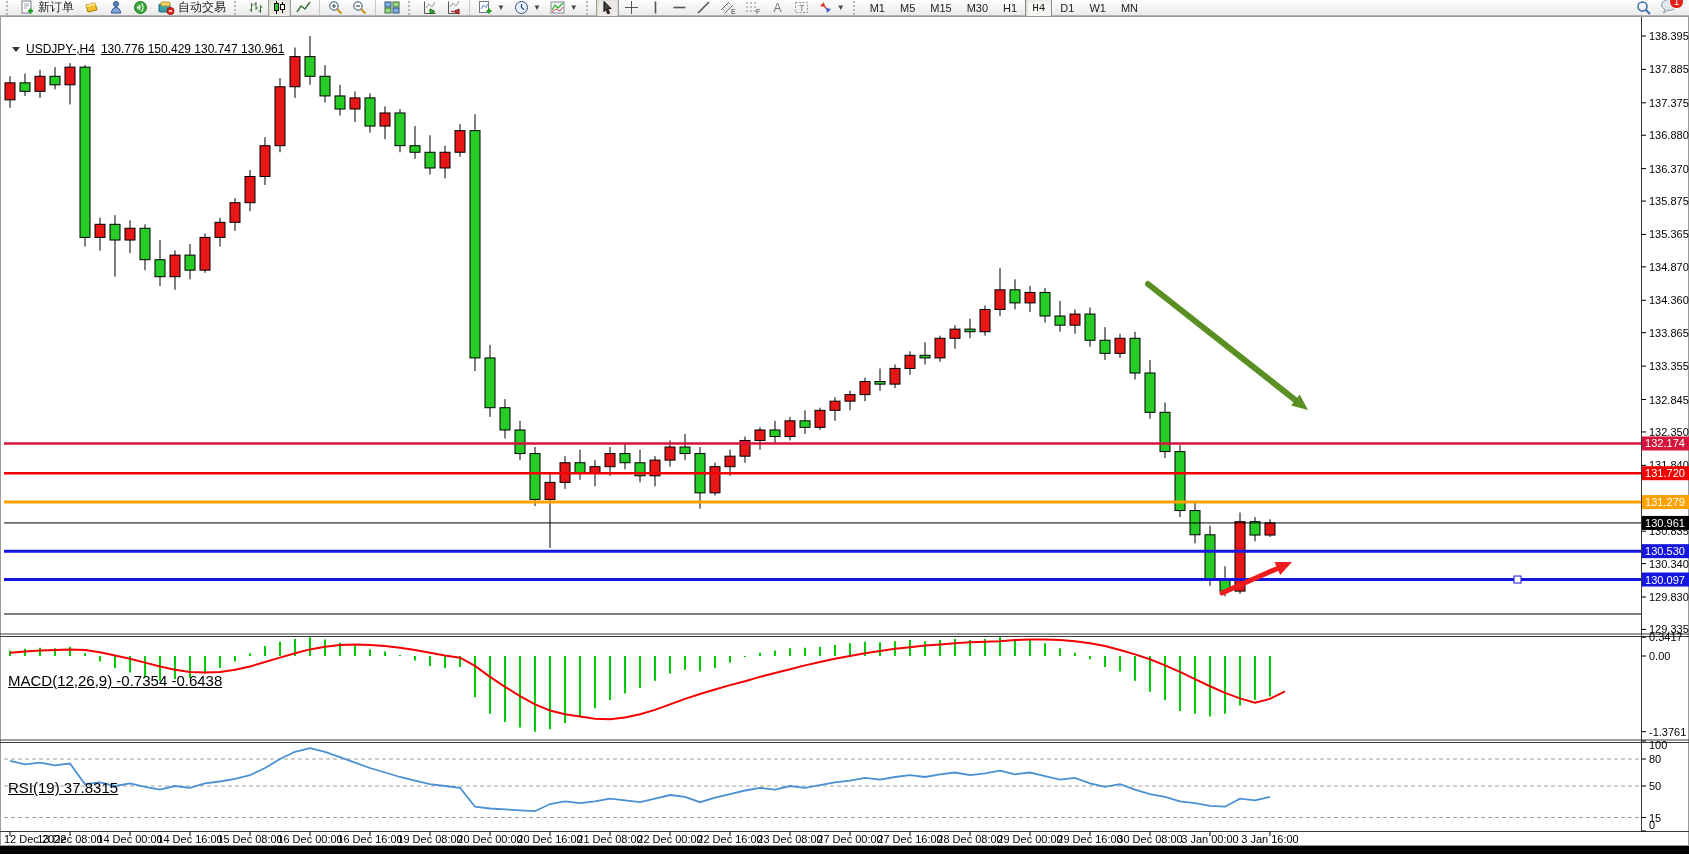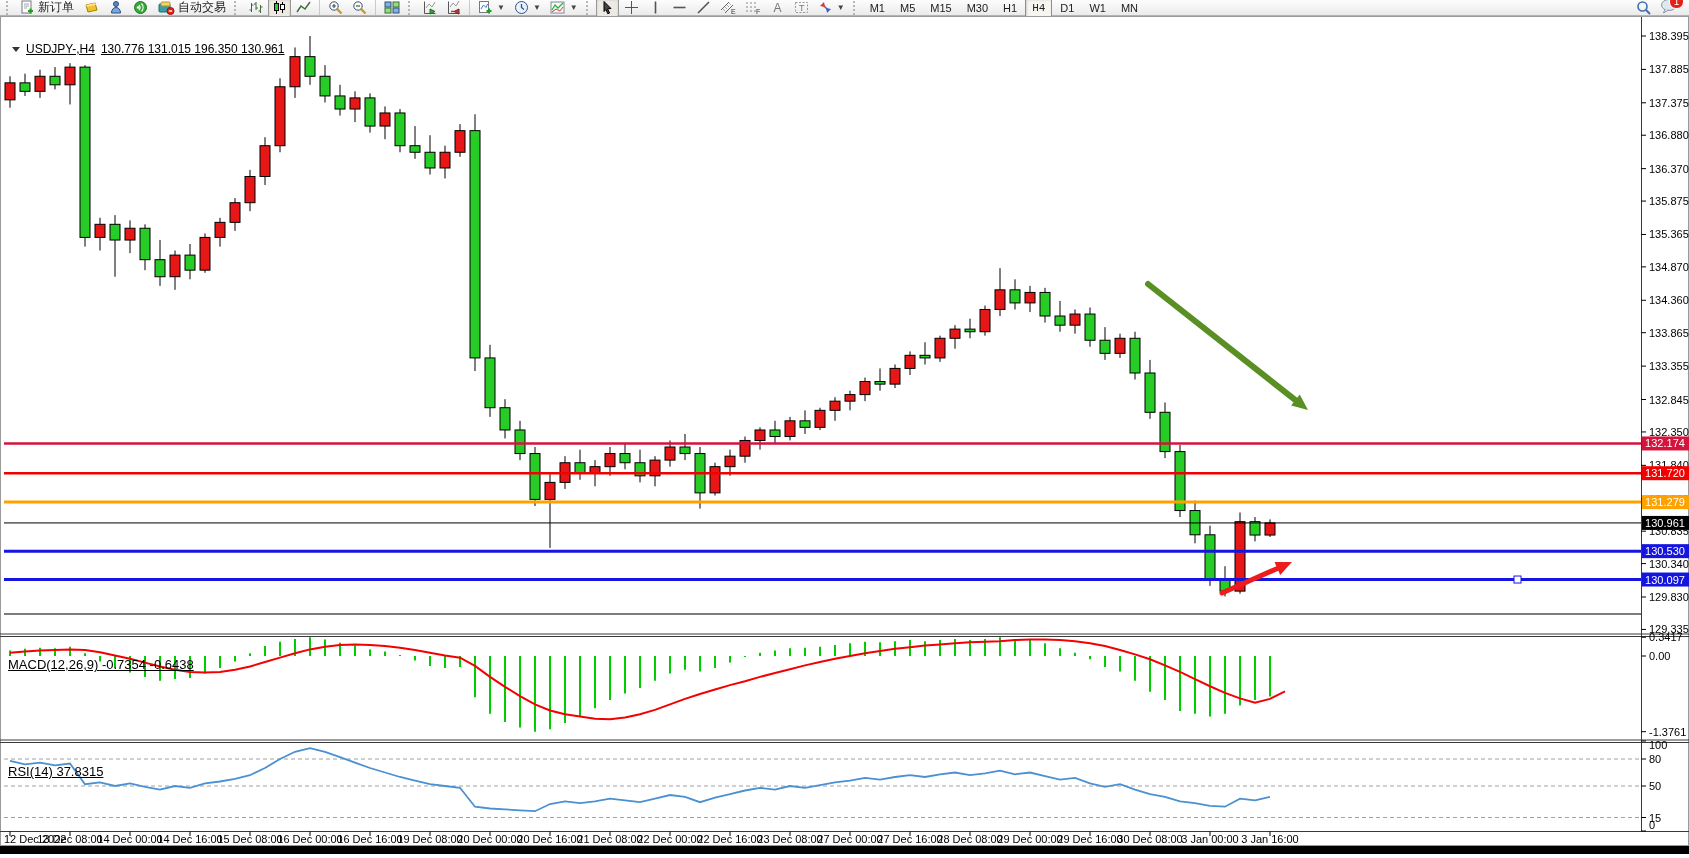--- a/index.html
+++ b/index.html
@@ -19,21 +19,21 @@
   .badge{position:absolute;top:-4px;right:-6px;background:#e32119;color:#fff;border-radius:7px;
     min-width:13px;height:13px;font-size:10px;display:flex;align-items:center;justify-content:center;
     border:1px solid #fff;}
   .chat-wrap{position:relative;}
   .chart-window{position:relative;width:1359px;height:838px;}
   #chart-svg{position:absolute;left:0;top:0;}
   .overlay{position:absolute;z-index:2;pointer-events:none;color:#000;text-decoration:underline;}
   .chart-title{left:12px;top:26px;font-size:12px;display:flex;align-items:center;gap:6px;}
   .tri{width:0;height:0;border-left:4px solid transparent;border-right:4px solid transparent;
     border-top:5px solid #333;}
-  .pane-label{font-size:13px;}
+  .pane-label{font-size:15px;margin-top:15px;}
   .macd-label{left:8px;top:641px;}
   .rsi-label{left:8px;top:748px;}
   svg text{font-family:"Liberation Sans",sans-serif;}
 </style>
 </head>
 <body>
 
 <div class="toolbar">
   <div class="grip"></div>
 
@@ -673,17 +673,17 @@
         <line x1="1148" y1="288" x2="1295.4298189651495" y2="404.10098243505524" stroke="#5a8f23" stroke-width="6" stroke-linecap="round"></line>
         <polygon points="1308,414 1291.0989987804862,409.6004366378023 1299.7606391498127,398.60152823230817" fill="#5a8f23"></polygon>
         <line x1="1222" y1="597" x2="1277.370409765655" y2="572.4788185323528" stroke="#ee1c1c" stroke-width="5" stroke-linecap="round"></line>
         <polygon points="1292,566 1280.2048928735594,578.8792642598787 1274.5359266577507,566.0783728048268" fill="#ee1c1c"></polygon>
       </g>
     </svg>
 
   <div class="overlay chart-title">
     <span class="tri"></span>
     <span>USDJPY-,H4</span>
-    <span>130.776 131.015 196.350 130.961</span>
+    <span>130.776 150.429 130.747 130.961</span>
   </div>
   <div class="overlay pane-label macd-label">MACD(12,26,9) -0.7354 -0.6438</div>
-  <div class="overlay pane-label rsi-label">RSI(14) 37.8315</div>
+  <div class="overlay pane-label rsi-label">RSI(19) 37.8315</div>
 </div>
 
 </body></html>

